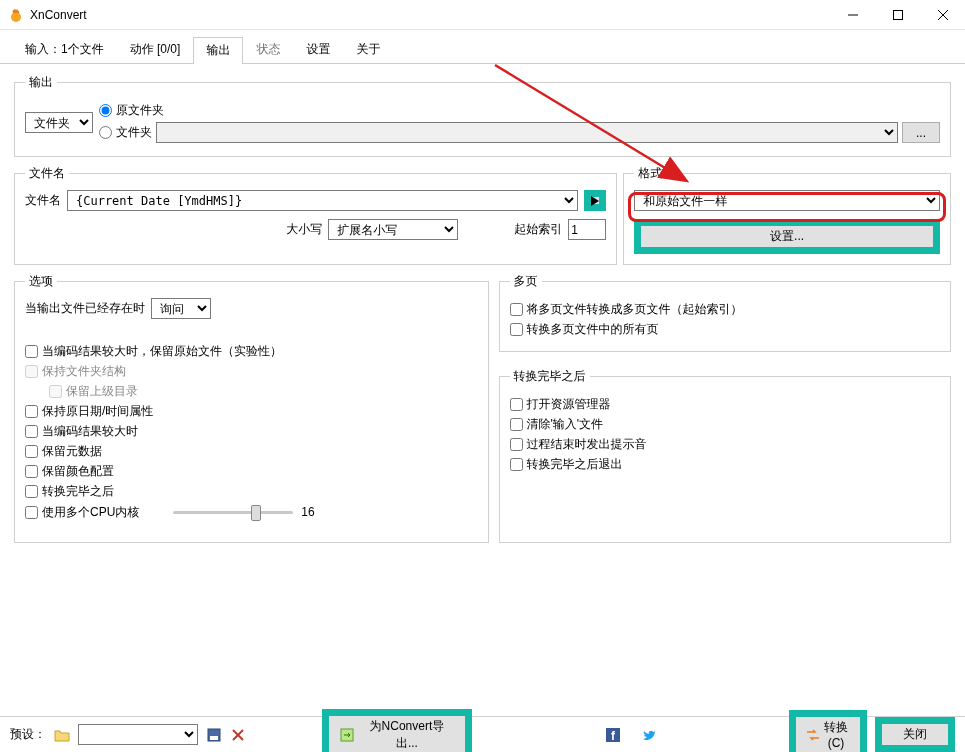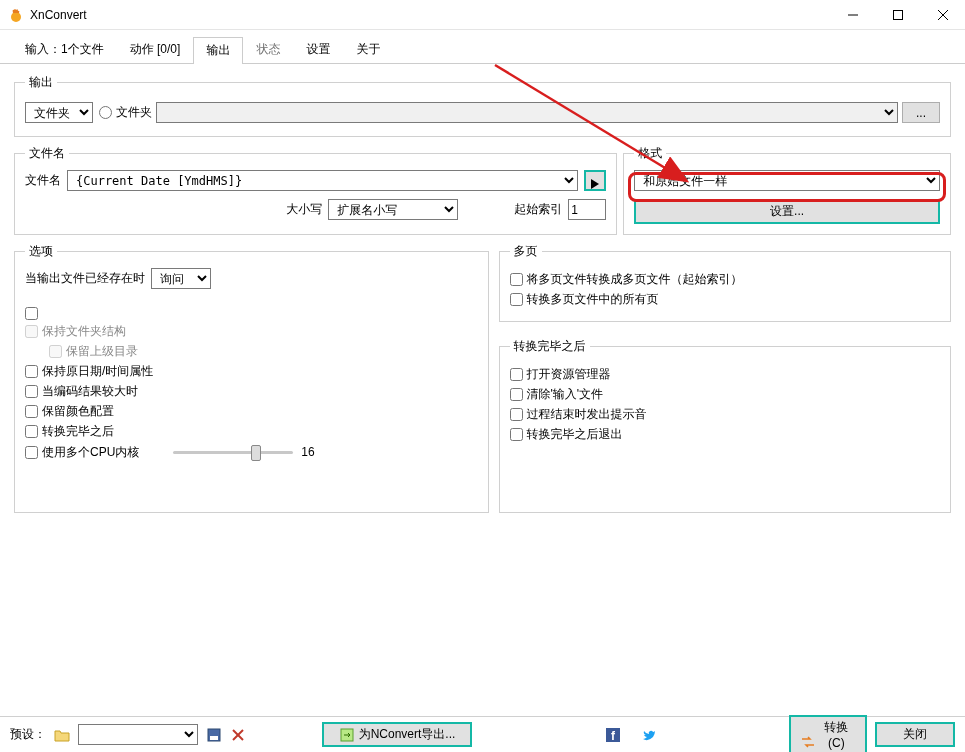--- a/index.html
+++ b/index.html
@@ -14,21 +14,21 @@
 .tab { padding: 4px 12px 5px; border: 1px solid transparent; border-bottom: none; color: #000; cursor: default; position: relative; }
 .tab.active { border-color: #ccc; background: #fff; top: 1px; }
 .tab.disabled { color: #737373; }
 
 .content { padding: 10px 14px 0 14px; }
 
 fieldset { border: 1px solid #d0d0d0; padding: 8px 10px 10px; margin-bottom: 8px; position: relative; }
 legend { padding: 0 4px; color: #000; }
 
 .row { display: flex; align-items: center; gap: 6px; }
-.btn { border: 2px solid #14b8a6; background: #e1e1e1; padding: 2px 10px; min-height: 21px; display: inline-flex; align-items: flex-end; justify-content: center; cursor: default; }
+.btn { border: 7px solid #14b8a6; background: #e1e1e1; padding: 2px 10px; min-height: 21px; display: inline-flex; align-items: center; justify-content: center; cursor: default; }
 .btn.wide { width: 100%; }
 select, .select { border: 1px solid #7a7a7a; background: #fff; height: 21px; padding: 0 4px; }
 input[type=number] { border: 1px solid #7a7a7a; height: 21px; width: 38px; padding: 0 2px; }
 
 .radio-row { display: flex; align-items: center; gap: 4px; margin: 3px 0; }
 .check-row { display: flex; align-items: center; gap: 4px; margin: 3px 0; }
 .check-row.disabled { color: #888; }
 .check-row.indent { margin-left: 24px; }
 
 .two-col { display: flex; gap: 10px; }
@@ -87,20 +87,24 @@
 
 <div class="content">
 
   <fieldset>
     <legend>输出</legend>
     <div class="row">
       <select style="width:68px">
         <option>文件夹</option>
       </select>
       <div style="flex:1">
+        <div class="radio-row">
+          <input type="radio" checked="" style="">
+          <span>原文件夹</span>
+        </div>
         <div class="radio-row">
           <input type="radio" style="">
           <span>文件夹</span>
           <select style="flex:1;background:#f0f0f0"><option></option></select>
           <div class="brws-btn">
             <span>...</span>
           </div>
         </div>
       </div>
     </div>
@@ -140,44 +144,49 @@
       <div class="highlight-box" style="top:10px;left:4px;right:4px;height:30px"></div>
       <button class="btn wide" style="margin-top:8px">
         <span>设置...</span>
       </button>
     </fieldset>
   </div>
 
   <div class="two-col">
     <fieldset class="col" style="min-height:270px">
       <legend>选项</legend>
-      <div class="row" style="margin-bottom:18px">
+      <div class="row" style="margin-bottom:24px">
         <span>当输出文件已经存在时</span>
         <select style="width:60px">
           <option>询问</option>
         </select>
       </div>
       <div class="check-row">
           <input type="checkbox" style="">
+          <span>当编码结果较大时，保留原始文件（实验性）</span>
         </div>
       <div class="check-row disabled">
           <input type="checkbox" disabled="" style="">
           <span>保持文件夹结构</span>
         </div>
       <div class="check-row disabled indent">
           <input type="checkbox" disabled="" style="">
           <span>保留上级目录</span>
         </div>
       <div class="check-row">
           <input type="checkbox" style="">
           <span>保持原日期/时间属性</span>
         </div>
       <div class="check-row">
           <input type="checkbox" style="">
           <span>当编码结果较大时</span>
+        </div>
+      <div class="check-row">
+          <input type="checkbox" style="">
+          <span>保留元数据</span>
         </div>
       <div class="check-row">
           <input type="checkbox" style="">
           <span>保留颜色配置</span>
         </div>
       <div class="check-row">
           <input type="checkbox" style="">
           <span>转换完毕之后</span>
         </div>
       <div class="check-row">

